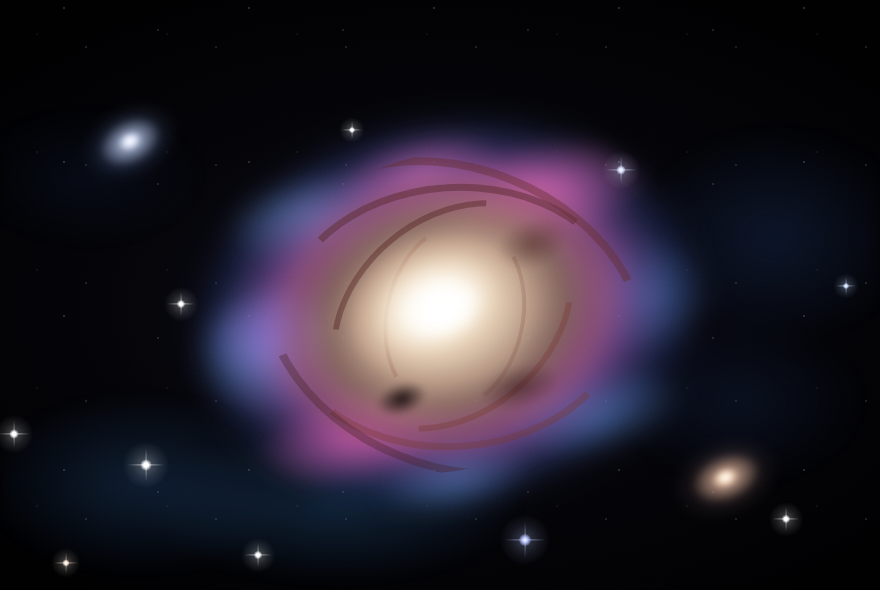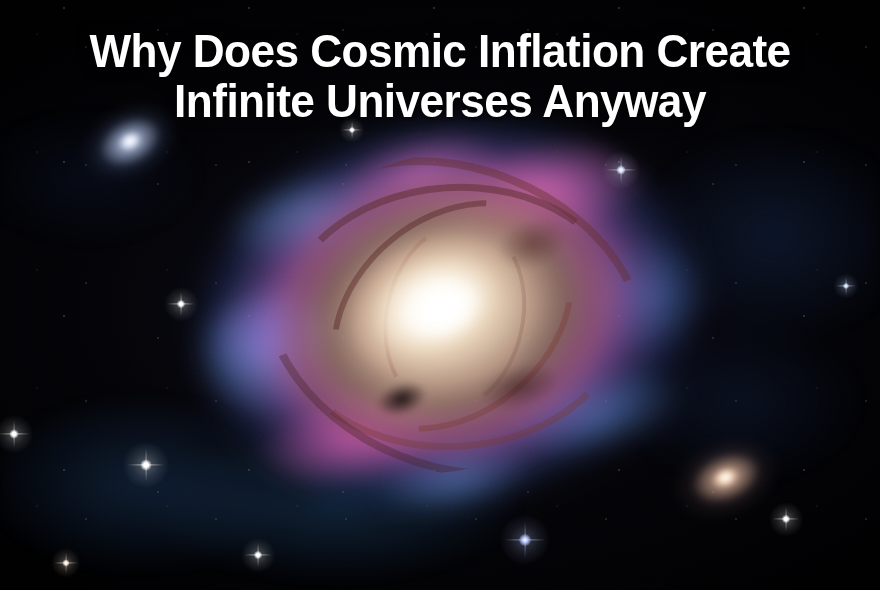--- a/index.html
+++ b/index.html
@@ -478,17 +478,14 @@
         <div class="core" style="width: 6px; height: 6px; background: radial-gradient(circle, rgb(255, 255, 255) 0%, rgb(255, 255, 255) 30%, rgba(255, 255, 255, 0.45) 55%, rgba(0, 0, 0, 0) 80%);"></div>
       </div>
       <div class="bstar" style="left: 846px; top: 286px;">
         <div class="glow" style="width: 25.2px; height: 25.2px; background: radial-gradient(circle, rgba(207, 224, 255, 0.3) 0%, rgba(207, 224, 255, 0.1) 40%, rgba(0, 0, 0, 0) 72%);"></div>
         <div class="sp" style="width: 20.4px; background: linear-gradient(90deg, rgba(255, 255, 255, 0) 0%, rgba(207, 224, 255, 0.8) 50%, rgba(255, 255, 255, 0) 100%);"></div>
         <div class="sp v" style="width: 18px; background: linear-gradient(90deg, rgba(255, 255, 255, 0) 0%, rgba(207, 224, 255, 0.7) 50%, rgba(255, 255, 255, 0) 100%);"></div>
         <div class="core" style="width: 6px; height: 6px; background: radial-gradient(circle, rgb(255, 255, 255) 0%, rgb(207, 224, 255) 30%, rgba(207, 224, 255, 0.45) 55%, rgba(0, 0, 0, 0) 80%);"></div>
       </div>
     </div>
 
-  <div class="title-wrap">
-    <h1 class="title">Why Does Cosmic Inflation Create Infinite Universes Anyway</h1>
-  </div>
 
 </div>
 
 </body></html>

